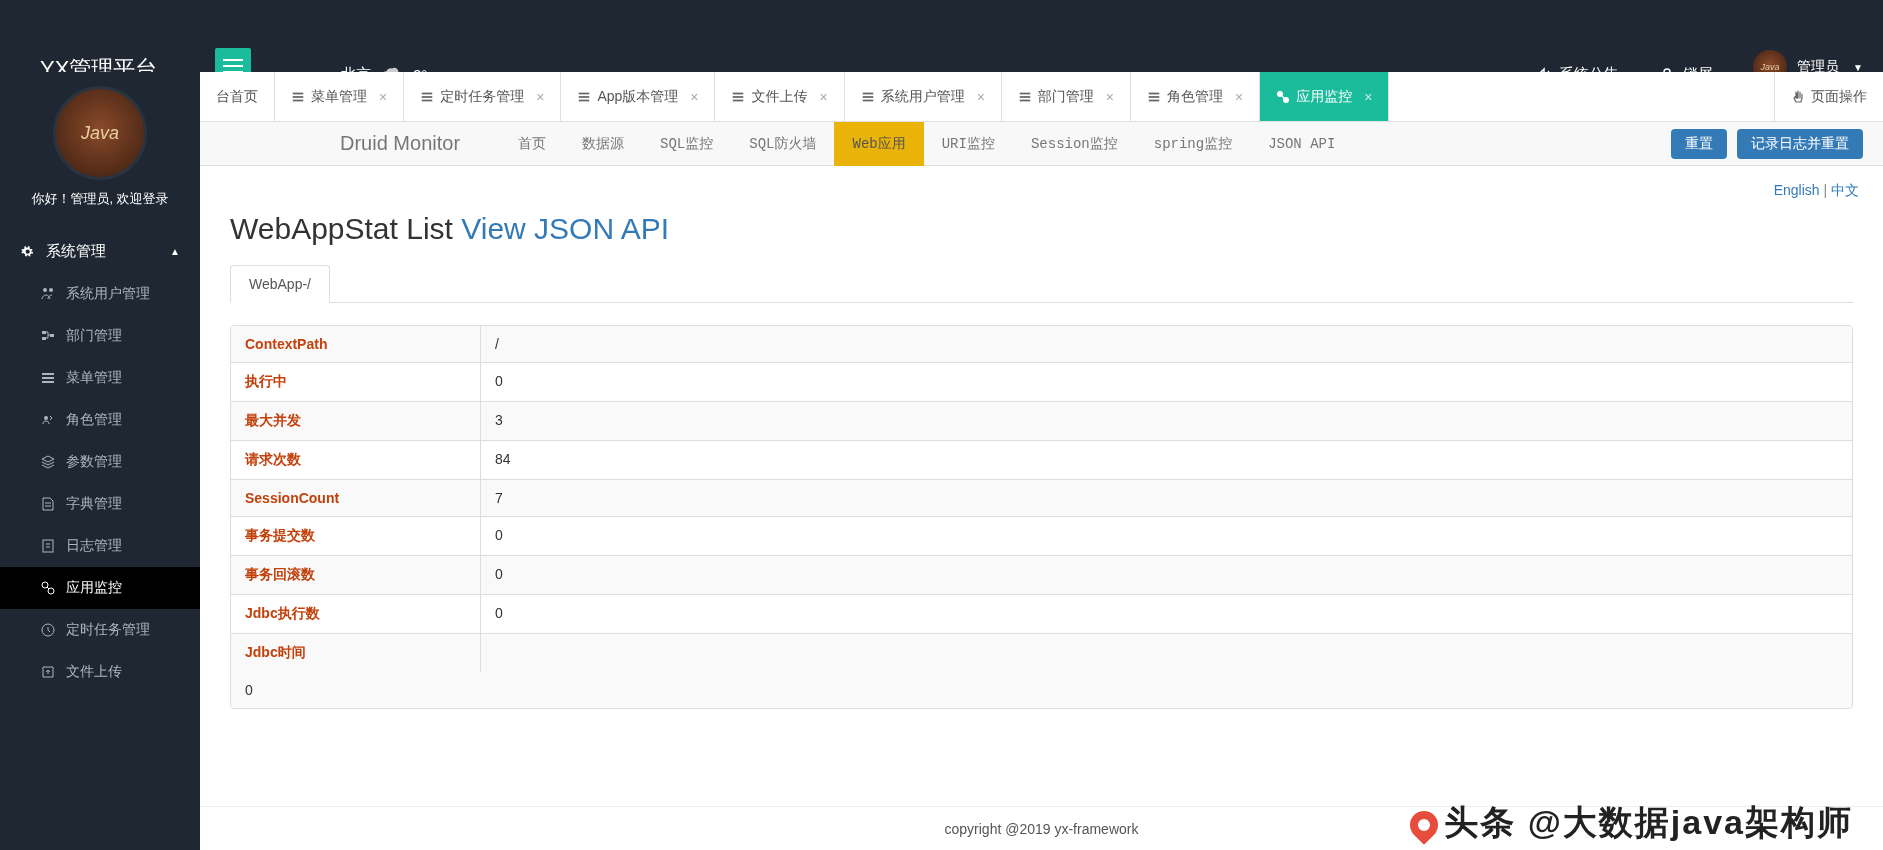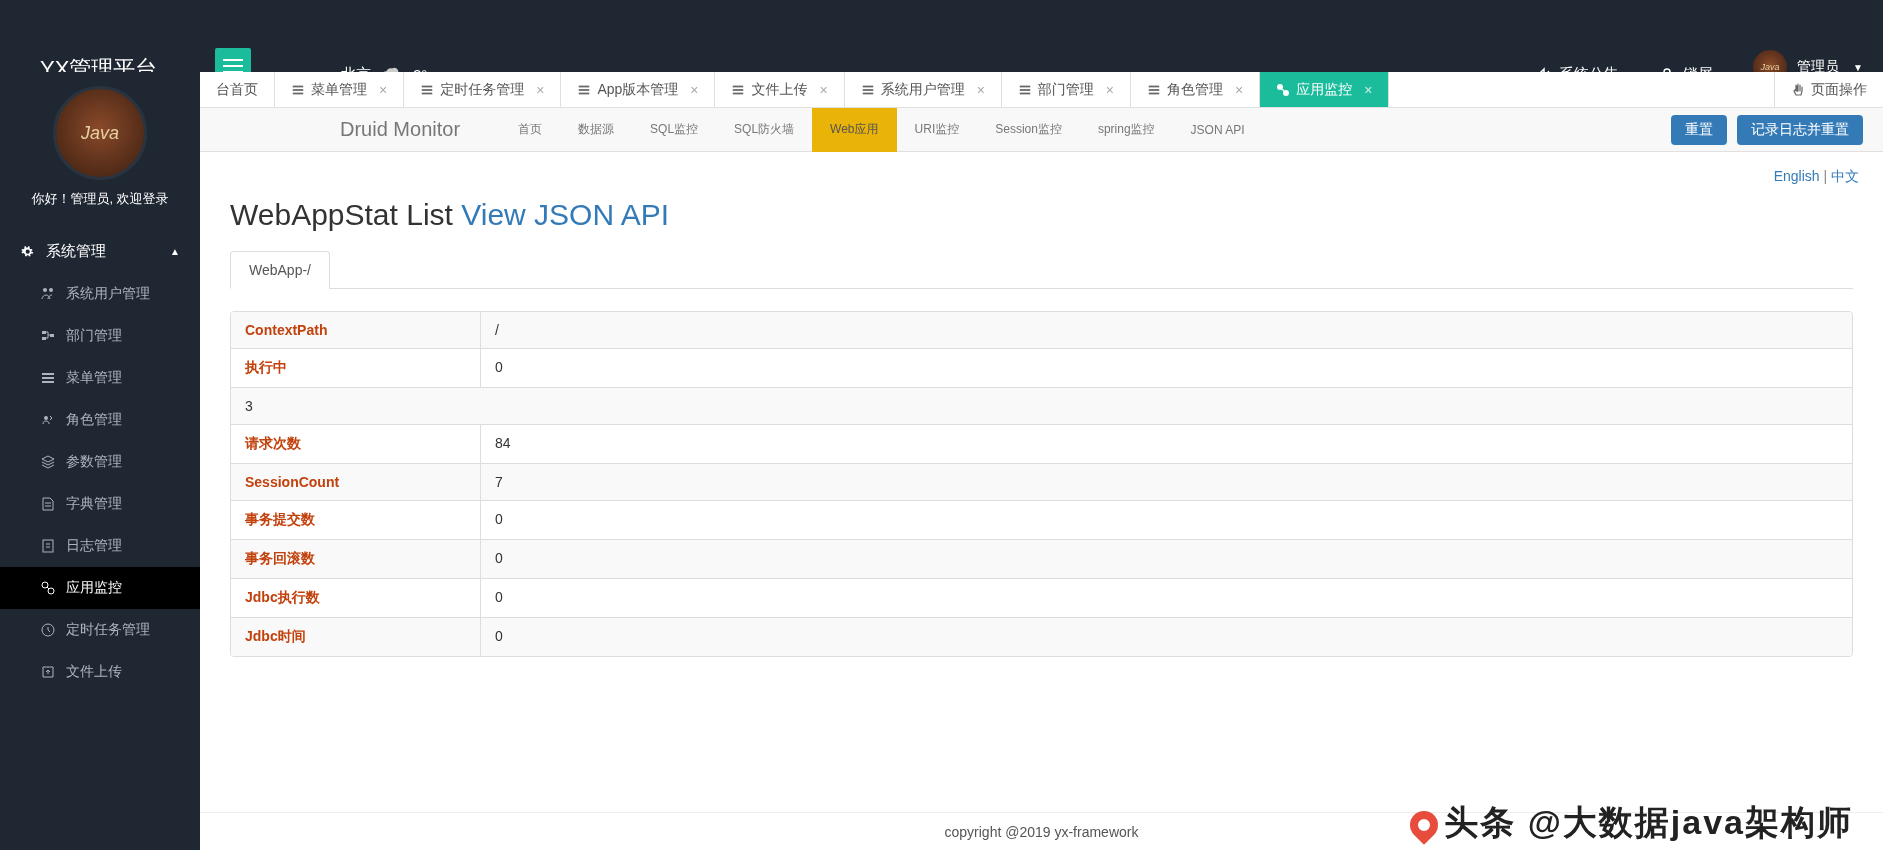--- a/index.html
+++ b/index.html
@@ -26,54 +26,54 @@
 .nav-header { display: flex; align-items: center; padding: 12px 20px; color: #fff; font-size: 15px; cursor: pointer; }
 .nav-header svg { width: 16px; height: 16px; margin-right: 10px; }
 .nav-header .arrow { margin-left: auto; font-size: 10px; }
 .nav-item { display: flex; align-items: center; padding: 12px 20px 12px 40px; font-size: 14px; color: #adb5bd; cursor: pointer; }
 .nav-item svg { width: 16px; height: 16px; margin-right: 10px; fill: #adb5bd; }
 .nav-item.active { background: #000; color: #fff; }
 .nav-item.active svg { fill: #fff; }
 
 .content { position: absolute; left: 200px; right: 0; top: 72px; bottom: 0; overflow: hidden; background: #fff; }
 
-.tabs { height: 36px; border-bottom: 1px solid #e0e0e0; display: flex; align-items: stretch; }
+.tabs { height: 50px; border-bottom: 1px solid #e0e0e0; display: flex; align-items: stretch; }
 .tab { display: flex; align-items: center; padding: 0 16px; border-right: 1px solid #e0e0e0; font-size: 14px; color: #555; cursor: pointer; white-space: nowrap; gap: 6px; }
 .tab svg { width: 14px; height: 14px; fill: #666; }
 .tab .close { color: #aaa; font-size: 14px; margin-left: 6px; }
 .tab.active { background: #1abc9c; color: #fff; }
 .tab.active svg { fill: #fff; }
 .tab.active .close { color: #cfeee6; }
 .tab.end { margin-left: auto; border-left: 1px solid #e0e0e0; border-right: none; }
 
 .druid-nav { height: 44px; background: #f8f8f8; border-bottom: 1px solid #e0e0e0; display: flex; align-items: center; padding: 0 20px; }
 .druid-brand { font-size: 20px; color: #777; font-weight: 400; margin-left: 120px; margin-right: 40px; }
-.druid-link { padding: 0 18px; font-size: 12px; color: #777; height: 44px; display: flex; align-items: center; cursor: pointer; }
+.druid-link { padding: 0 18px; font-size: 14px; color: #777; height: 44px; display: flex; align-items: center; cursor: pointer; font-family: Liberation Mono, monospace; }
 .druid-link.active { background: #eab308; color: #555; }
 .btn { padding: 6px 14px; border-radius: 4px; font-size: 14px; color: #fff; border: none; cursor: pointer; margin-left: 10px; }
 .btn-primary { background: #337ab7; }
 
 .lang { text-align: right; padding: 16px 24px 4px; font-size: 14px; }
 .lang a { color: #337ab7; text-decoration: none; }
 .lang .sep { color: #888; }
 
 .page-title { padding: 8px 30px 18px; font-size: 30px; font-weight: 500; color: #333; }
 .page-title a { color: #337ab7; font-weight: 500; text-decoration: none; }
 
 .subtabs { margin: 0 30px; border-bottom: 1px solid #ddd; }
 .subtab { display: inline-block; padding: 10px 18px; border: 1px solid #ddd; border-bottom-color: #fff; border-radius: 4px 4px 0 0; background: #fff; font-size: 14px; color: #555; cursor: pointer; position: relative; top: 1px; }
 
 .stats { margin: 22px 30px; border: 1px solid #ddd; border-radius: 4px; overflow: hidden; }
 .row { display: flex; border-bottom: 1px solid #ddd; }
-.row:last-child { border-bottom: none; }
+.row:last-child { border-bottom: none; flex-direction: column; }
 .row:nth-child(odd) { background: #f9f9f9; }
 .cell-label { width: 250px; padding: 10px 14px; font-weight: 700; font-size: 14px; color: #c2410c; border-right: 1px solid #ddd; }
 .cell-value { flex: 1; padding: 10px 14px; font-size: 14px; color: #333; }
 
-.footer { position: absolute; bottom: 0; left: 0; right: 0; height: 38px; display: flex; align-items: center; justify-content: center; font-size: 14px; color: #555; background: #fff; border-top: 1px solid #eee; }
+.footer { position: absolute; bottom: 0; left: 0; right: 0; height: 44px; display: flex; align-items: center; justify-content: center; font-size: 14px; color: #555; background: #fff; border-top: 1px solid #eee; }
 .watermark { position: absolute; right: 30px; bottom: 4px; font-size: 34px; font-weight: 700; color: #222; font-family: "SimHei", sans-serif; letter-spacing: 2px; pointer-events: none; }
 .watermark .pin { display: inline-block; width: 28px; height: 28px; background: #e74c3c; border-radius: 50% 50% 50% 0; transform: rotate(-45deg); margin-right: 6px; vertical-align: middle; position: relative; }
 .watermark .pin::after { content: ""; position: absolute; left: 8px; top: 8px; width: 12px; height: 12px; background: #fff; border-radius: 50%; }
 </style>
 </head>
 <body>
 
 <div class="topbar">
   <div class="brand">YX管理平台</div>
   <div class="hamburger">
@@ -308,20 +308,21 @@
   <div class="stats" id="stats-table">
       <div class="row">
         <div class="cell-label">ContextPath</div>
         <div class="cell-value">/</div>
       </div>
       <div class="row">
         <div class="cell-label">执行中</div>
         <div class="cell-value">0</div>
       </div>
       <div class="row">
+        <div class="cell-label">最大并发</div>
         <div class="cell-value">3</div>
       </div>
       <div class="row">
         <div class="cell-label">请求次数</div>
         <div class="cell-value">84</div>
       </div>
       <div class="row">
         <div class="cell-label">SessionCount</div>
         <div class="cell-value">7</div>
       </div>

